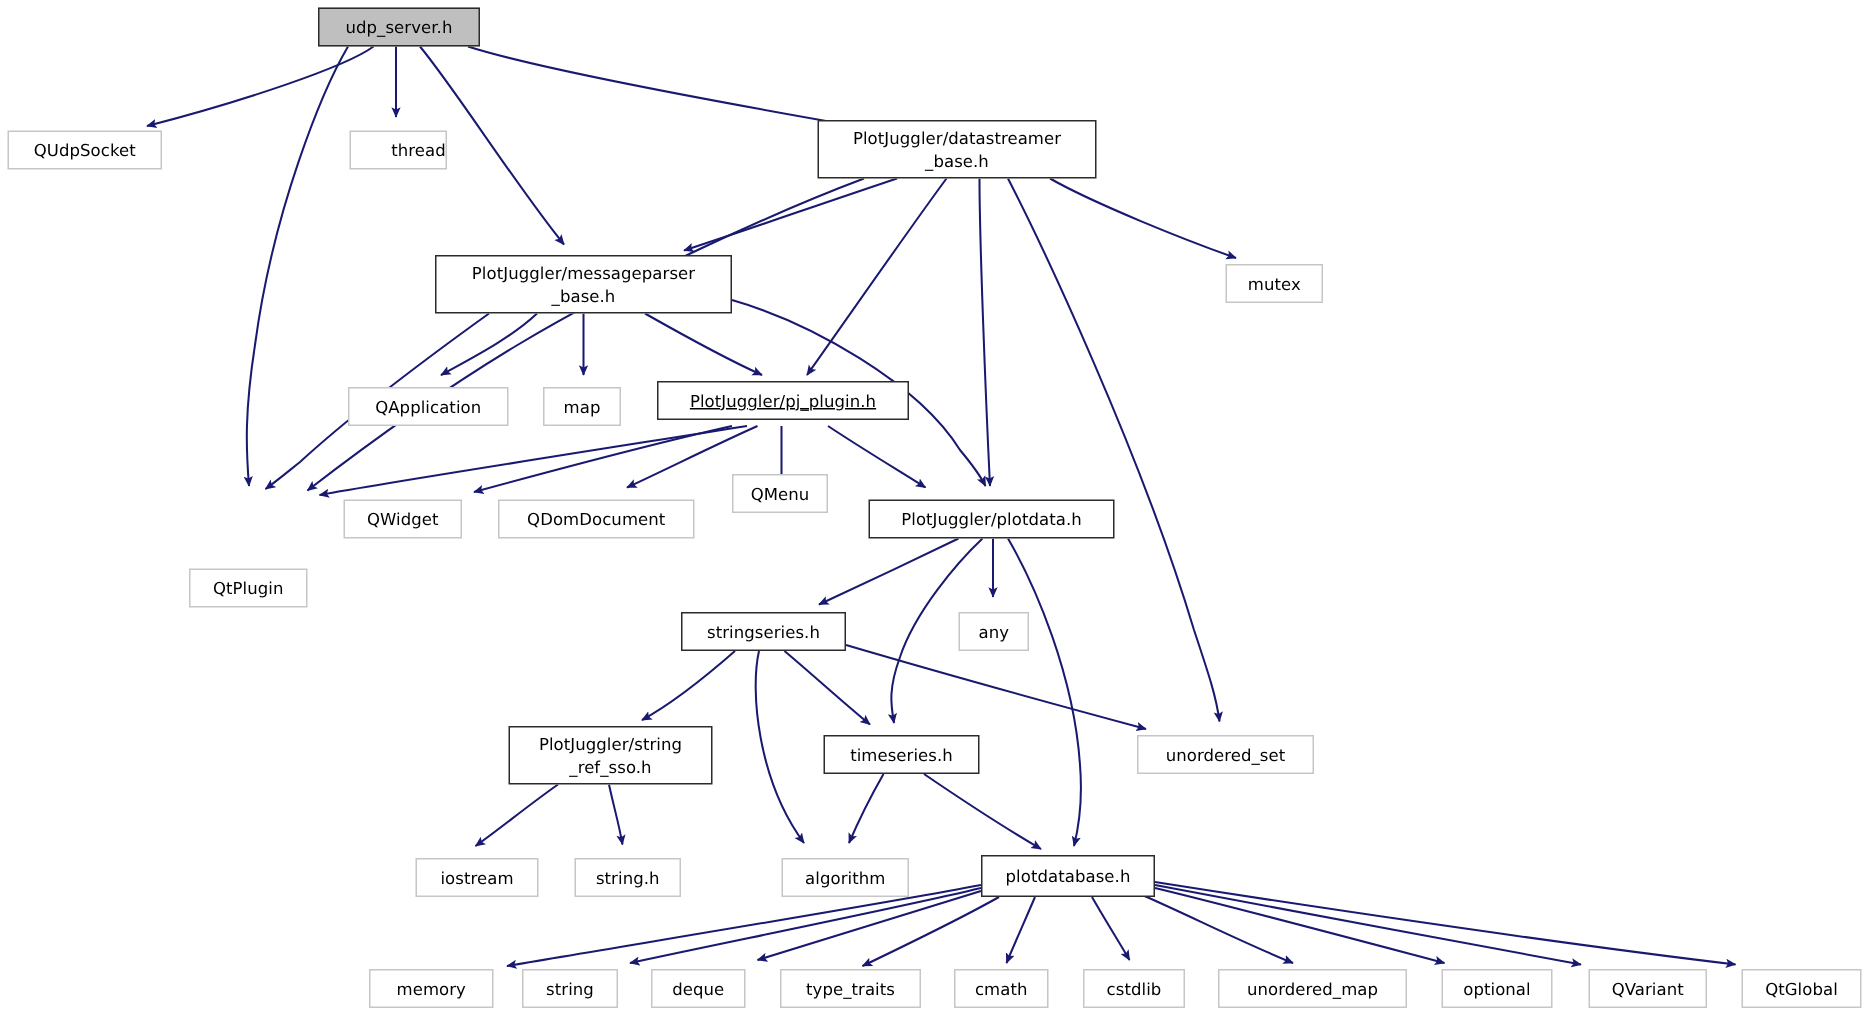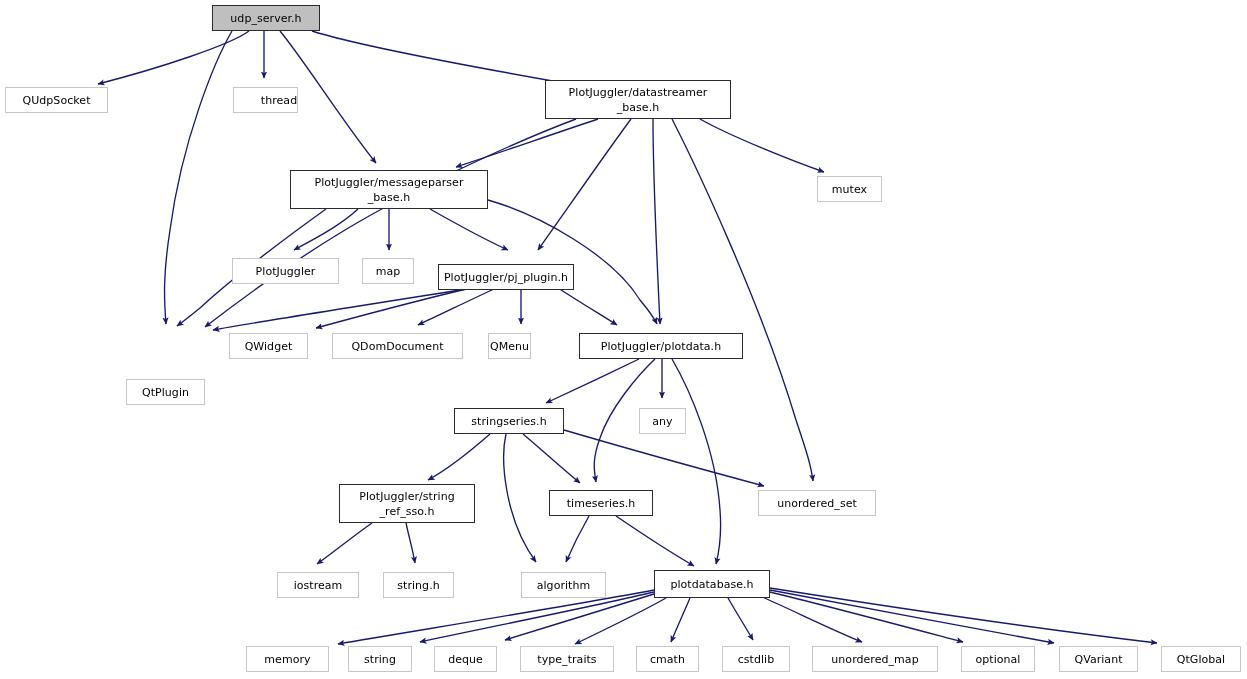--- a/index.html
+++ b/index.html
@@ -106,27 +106,27 @@
   </svg>
   <div id="node-layer">
       <div class="node root" style="left: 212px; top: 5px; width: 108px; height: 26px;">udp_server.h</div>
       <div class="node sys" style="left: 5px; top: 87px; width: 103px; height: 26px;">QUdpSocket</div>
       <div class="node sys" style="left: 233px; top: 87px; width: 65px; height: 26px; padding-left: 27px;">thread</div>
       <div class="node proj" style="left: 545px; top: 80px; width: 186px; height: 39px;">PlotJuggler/datastreamer
 _base.h</div>
       <div class="node sys" style="left: 817px; top: 176px; width: 65px; height: 26px;">mutex</div>
       <div class="node proj" style="left: 290px; top: 170px; width: 198px; height: 39px;">PlotJuggler/messageparser
 _base.h</div>
-      <div class="node sys" style="left: 232px; top: 258px; width: 107px; height: 26px;">PlotJuggler</div>
+      <div class="node sys" style="left: 232px; top: 258px; width: 107px; height: 26px;">QApplication</div>
       <div class="node sys" style="left: 362px; top: 258px; width: 52px; height: 26px;">map</div>
-      <div class="node proj" style="left: 438px; top: 264px; width: 136px; height: 26px;">PlotJuggler/pj_plugin.h</div>
+      <div class="node proj" style="left: 438px; top: 254px; width: 168px; height: 26px; text-decoration: underline;">PlotJuggler/pj_plugin.h</div>
       <div class="node sys" style="left: 126px; top: 333px; width: 79px; height: 26px; margin-top: 46px;">QtPlugin</div>
       <div class="node sys" style="left: 229px; top: 333px; width: 79px; height: 26px;">QWidget</div>
       <div class="node sys" style="left: 332px; top: 333px; width: 131px; height: 26px;">QDomDocument</div>
-      <div class="node sys" style="left: 488px; top: 333px; width: 43px; height: 26px;">QMenu</div>
+      <div class="node sys" style="left: 488px; top: 316px; width: 64px; height: 26px;">QMenu</div>
       <div class="node proj" style="left: 579px; top: 333px; width: 164px; height: 26px;">PlotJuggler/plotdata.h</div>
       <div class="node proj" style="left: 454px; top: 408px; width: 110px; height: 26px;">stringseries.h</div>
       <div class="node sys" style="left: 639px; top: 408px; width: 47px; height: 26px;">any</div>
       <div class="node proj" style="left: 339px; top: 484px; width: 136px; height: 39px;">PlotJuggler/string
 _ref_sso.h</div>
       <div class="node proj" style="left: 549px; top: 490px; width: 104px; height: 26px;">timeseries.h</div>
       <div class="node sys" style="left: 758px; top: 490px; width: 118px; height: 26px;">unordered_set</div>
       <div class="node sys" style="left: 277px; top: 572px; width: 82px; height: 26px;">iostream</div>
       <div class="node sys" style="left: 383px; top: 572px; width: 71px; height: 26px;">string.h</div>
       <div class="node sys" style="left: 521px; top: 572px; width: 85px; height: 26px;">algorithm</div>

